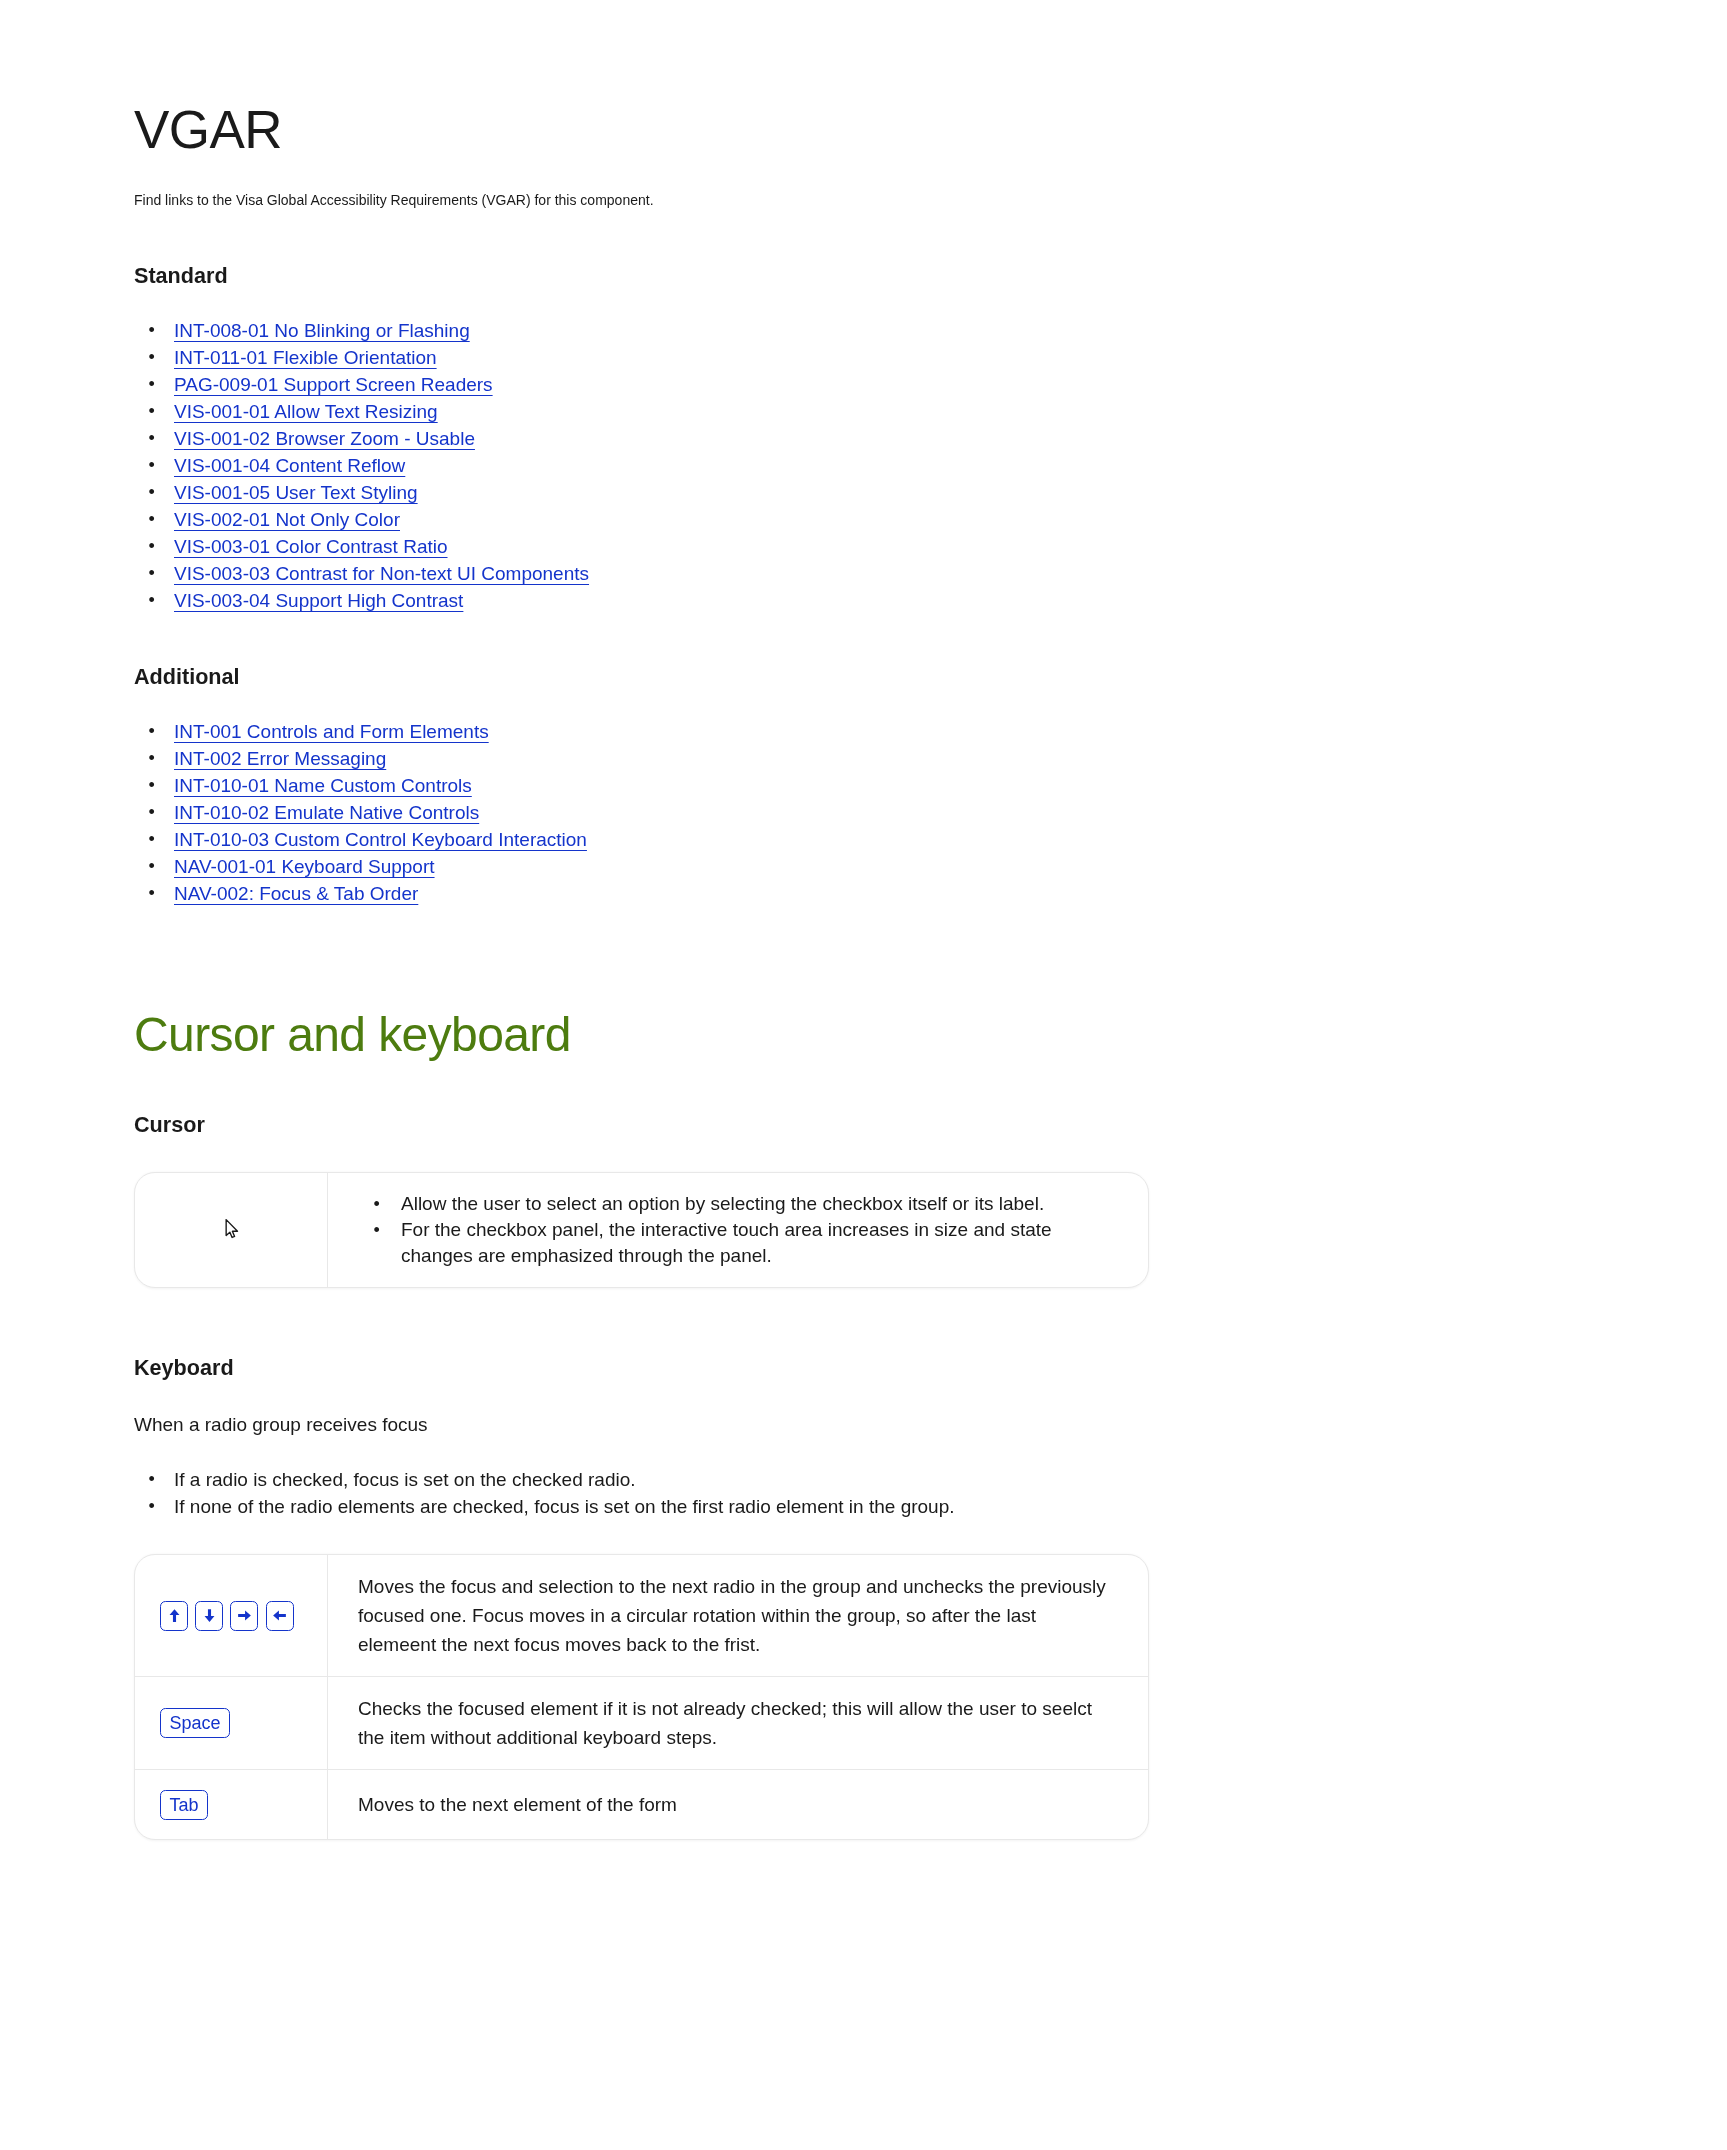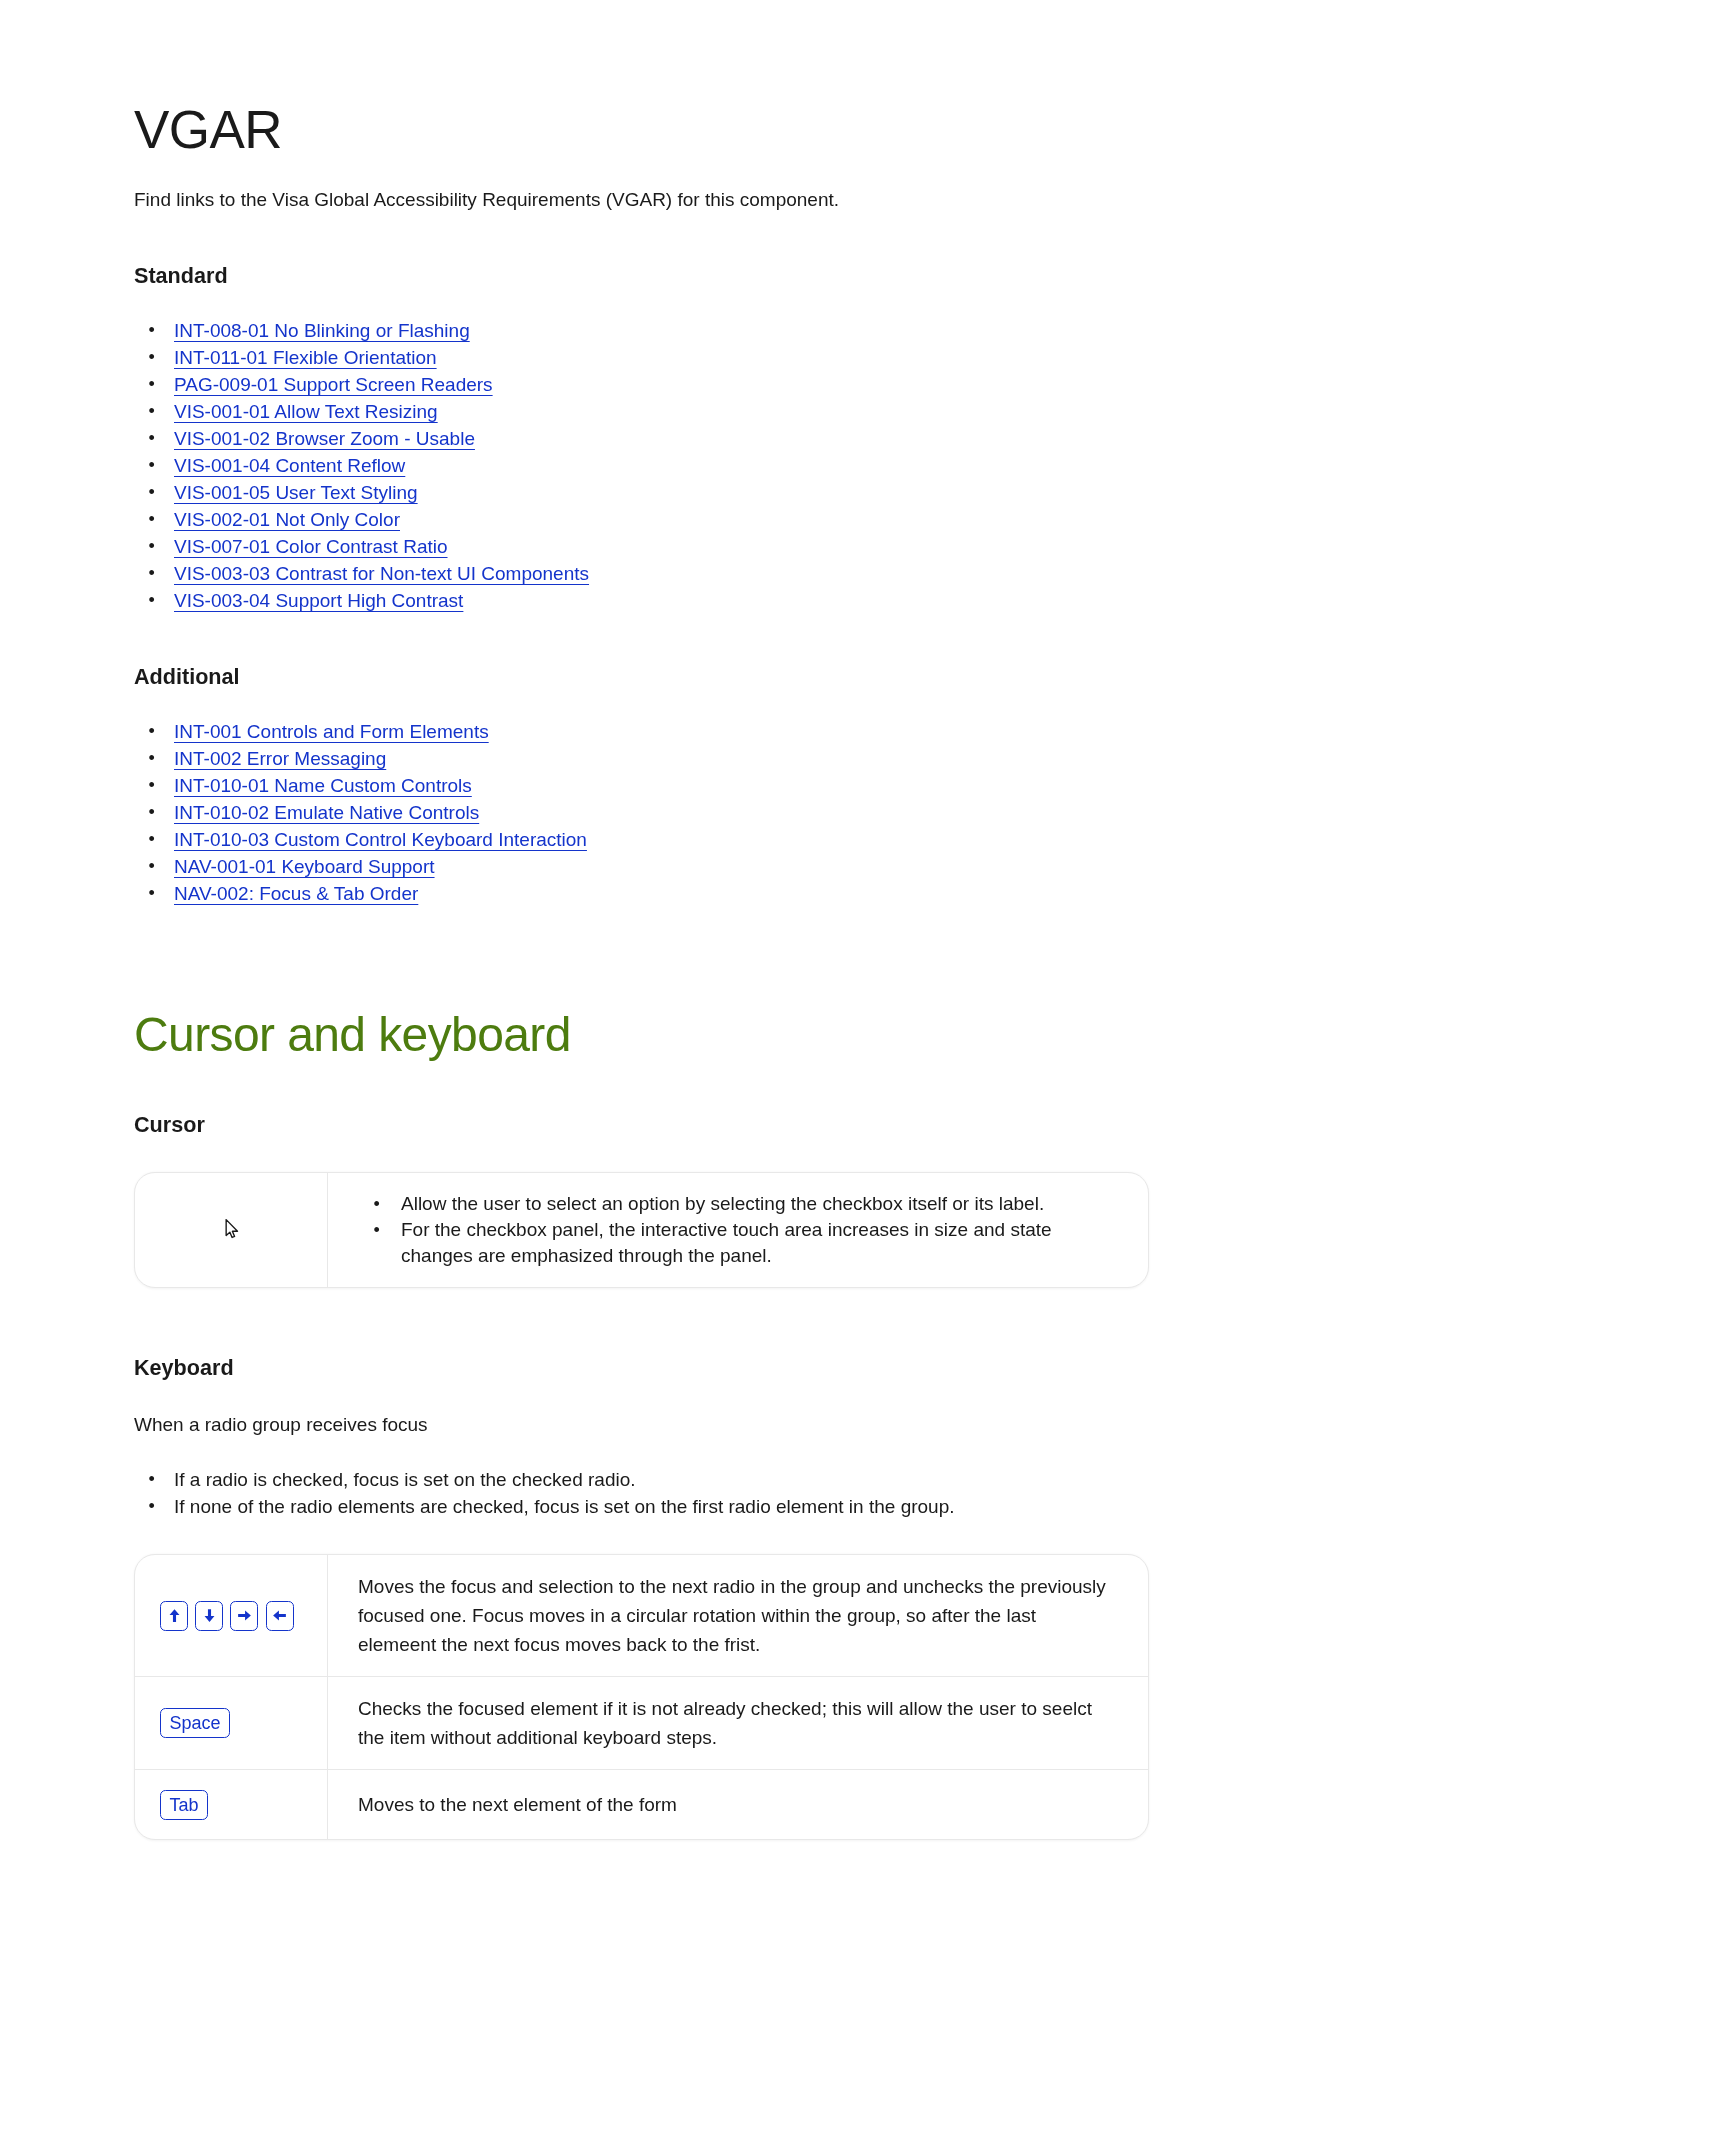--- a/index.html
+++ b/index.html
@@ -22,21 +22,21 @@
     color: #1a1a1a;
   }
   h1.section-title {
     font-size: 48px;
     font-weight: 500;
     letter-spacing: -0.6px;
     line-height: 1.1;
     margin-top: 102px;
     color: #4d7c0f;
   }
-  p.lead { font-size: 19px; line-height: 26px; margin-top: 28px; }
+  p.lead { font-size: 14px; line-height: 26px; margin-top: 28px; }
   h2.sub { font-size: 21.6px; font-weight: 600; margin-top: 50px; }
   h2.sub.tight { margin-top: 67px; }
   p.body-text { font-size: 19px; line-height: 26px; margin-top: 31px; }
 
   ul.link-list, ul.bullet-list {
     list-style: none;
     margin-top: 28px;
   }
   ul.link-list li, ul.bullet-list li {
     position: relative;
@@ -147,21 +147,21 @@
   <h2 class="sub">Standard</h2>
   <ul class="link-list">
     <li><a class="doc-link" href="#">INT-008-01 No Blinking or Flashing</a></li>
     <li><a class="doc-link" href="#">INT-011-01 Flexible Orientation</a></li>
     <li><a class="doc-link" href="#">PAG-009-01 Support Screen Readers</a></li>
     <li><a class="doc-link" href="#">VIS-001-01 Allow Text Resizing</a></li>
     <li><a class="doc-link" href="#">VIS-001-02 Browser Zoom - Usable</a></li>
     <li><a class="doc-link" href="#">VIS-001-04 Content Reflow</a></li>
     <li><a class="doc-link" href="#">VIS-001-05 User Text Styling</a></li>
     <li><a class="doc-link" href="#">VIS-002-01 Not Only Color</a></li>
-    <li><a class="doc-link" href="#">VIS-007-01 Color Contrast Ratio</a></li>
+    <li><a class="doc-link" href="#">VIS-003-01 Color Contrast Ratio</a></li>
     <li><a class="doc-link" href="#">VIS-003-03 Contrast for Non-text UI Components</a></li>
     <li><a class="doc-link" href="#">VIS-003-04 Support High Contrast</a></li>
   </ul>
 
   <h2 class="sub">Additional</h2>
   <ul class="link-list">
     <li><a class="doc-link" href="#">INT-001 Controls and Form Elements</a></li>
     <li><a class="doc-link" href="#">INT-002 Error Messaging</a></li>
     <li><a class="doc-link" href="#">INT-010-01 Name Custom Controls</a></li>
     <li><a class="doc-link" href="#">INT-010-02 Emulate Native Controls</a></li>

